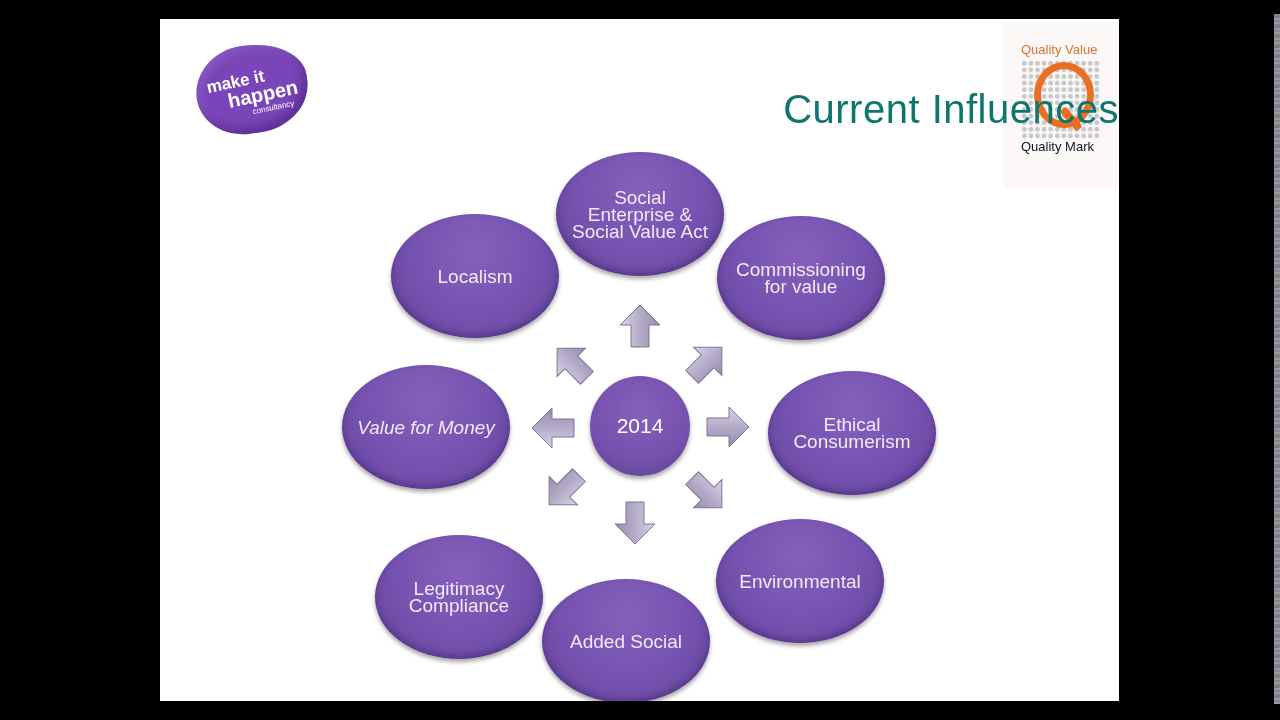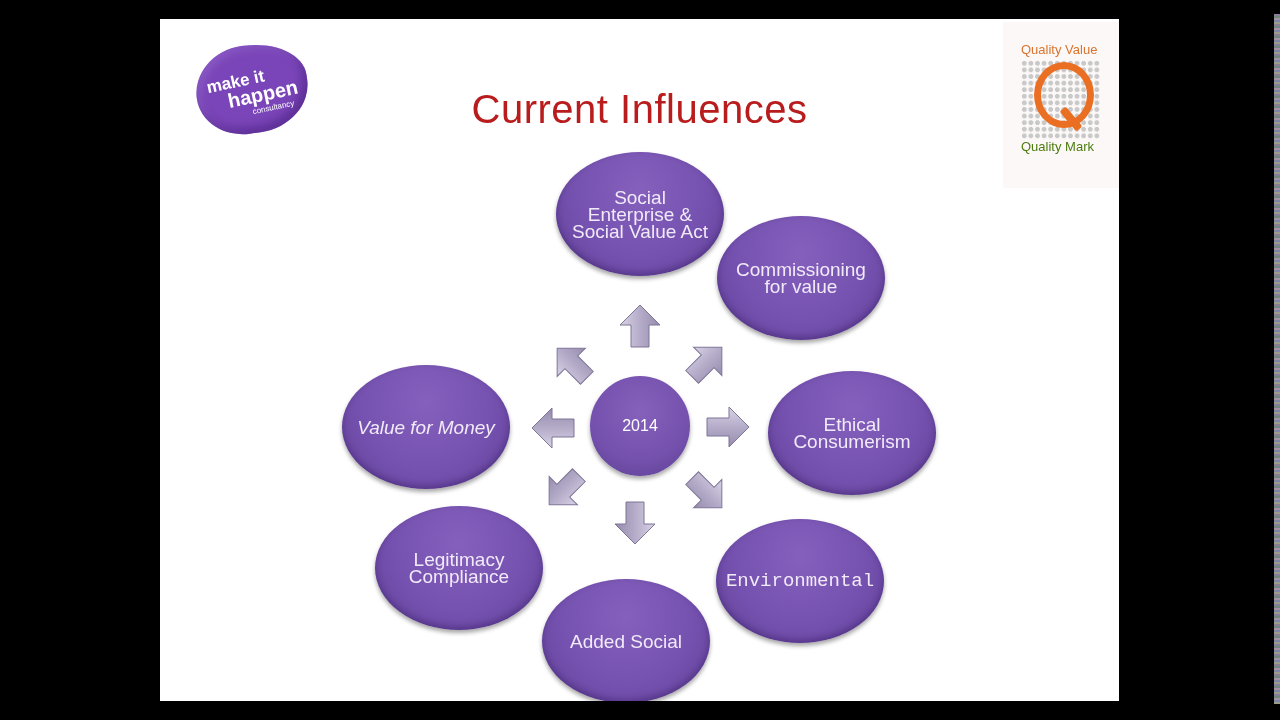--- a/index.html
+++ b/index.html
@@ -13,31 +13,31 @@
   .logo-text { position:absolute; left:0; top:0; width:100%; height:100%; transform:rotate(-12deg); color:#fff; }
   .logo-text .l1 { position:absolute; left:12px; top:24px; font-size:17px; font-weight:bold; }
   .logo-text .l2 { position:absolute; left:30px; top:40px; font-size:20px; font-weight:bold; }
   .logo-text .l3 { position:absolute; left:52px; top:62px; font-size:8px; }
   .logo-right { position:absolute; left:843px; top:3px; width:116px; height:166px; background:#fbf8f7; }
   .qm-top { position:absolute; left:18px; top:20px; font-size:13px; color:#d9742f; white-space:nowrap; }
   .qm-dots { position:absolute; left:18px; top:38px; width:80px; height:80px;
     background-image: radial-gradient(circle, #c9c9c9 2.3px, transparent 2.6px); background-size:6.6px 6.6px; }
   .qm-q { position:absolute; left:31px; top:40px; width:46px; height:52px; border:7px solid #ea6f23; border-radius:50%; }
   .qm-tail { position:absolute; left:64px; top:84px; width:8px; height:26px; background:#ea6f23; transform:rotate(-40deg); border-radius:2px; }
-  .qm-bottom { position:absolute; left:18px; top:117px; font-size:13px; color:#4d7c0f; white-space:nowrap;text-align:center; }
-  .title { position:absolute; left:0; width:100%; top:68px; text-align:center; font-size:40px; color:#b91c1c; letter-spacing:0.5px; }
+  .qm-bottom { position:absolute; left:18px; top:117px; font-size:13px; color:#0f172a; white-space:nowrap;text-align:center; }
+  .title { position:absolute; left:0; width:100%; top:68px; text-align:right; font-size:40px; color:#0f766e; letter-spacing:0.5px; }
   .ellipse { position:absolute; width:168px; height:124px; border-radius:50%;
     background: radial-gradient(ellipse at 50% 30%, #8560bd 0%, #7652b0 55%, #5d3f95 100%);
     box-shadow: 0 3px 4px rgba(0,0,0,.35), inset 0 -3px 6px rgba(40,15,80,.35);
     display:flex; align-items:center; justify-content:center; text-align:center; }
   .ellipse span { color:#f1eaf8; font-size:19px; line-height:17px; white-space:pre-line; }
   .center { position:absolute; left:430px; top:357px; width:100px; height:100px; border-radius:50%;
     background: radial-gradient(circle at 50% 35%, #8661bc 0%, #7451ad 60%, #5b3f92 100%);
     box-shadow:0 3px 4px rgba(0,0,0,.35); display:flex; align-items:center; justify-content:center; }
-  .center span { color:#fff; font-size:16px; }
+  .center span { color:#fff; font-size:21px; }
   .arrow { position:absolute; width:46px; height:46px; }
 </style>
 </head>
 <body>
 
 <div class="slide">
 
   <div class="logo-left">
     <div class="logo-blob"></div>
     <div class="logo-text">
@@ -63,32 +63,35 @@
 Social Value Act</span>
     </div>
   <div class="ellipse" style="left:557px;top:197px;">
     <span>Commissioning
 for value</span>
     </div>
   <div class="ellipse" style="left:608px;top:352px;">
     <span>Ethical
 Consumerism</span>
     </div>
-  <div class="ellipse" style="left:556px;top:500px;font-family:Liberation Mono, monospace;">
+  <div class="ellipse" style="left:556px;top:500px;">
     <span>Environmental</span>
     </div>
   <div class="ellipse" style="left:382px;top:560px;">
     <span>Added Social</span>
     </div>
-  <div class="ellipse" style="left:215px;top:487px;">
+  <div class="ellipse" style="left:215px;top:516px;">
     <span>Legitimacy
 Compliance</span>
     </div>
   <div class="ellipse" style="left:182px;top:346px;font-style:italic;">
     <span>Value for Money</span>
+    </div>
+  <div class="ellipse" style="left:231px;top:195px;">
+    <span>Localism</span>
     </div>
 
   <div class="center">
     <span>2014</span>
   </div>
 
   <svg width="0" height="0" style="position:absolute">
     <defs>
       <linearGradient id="ag" x1="0" y1="0" x2="1" y2="0">
         <stop offset="0" stop-color="#d9d3e6"></stop>

